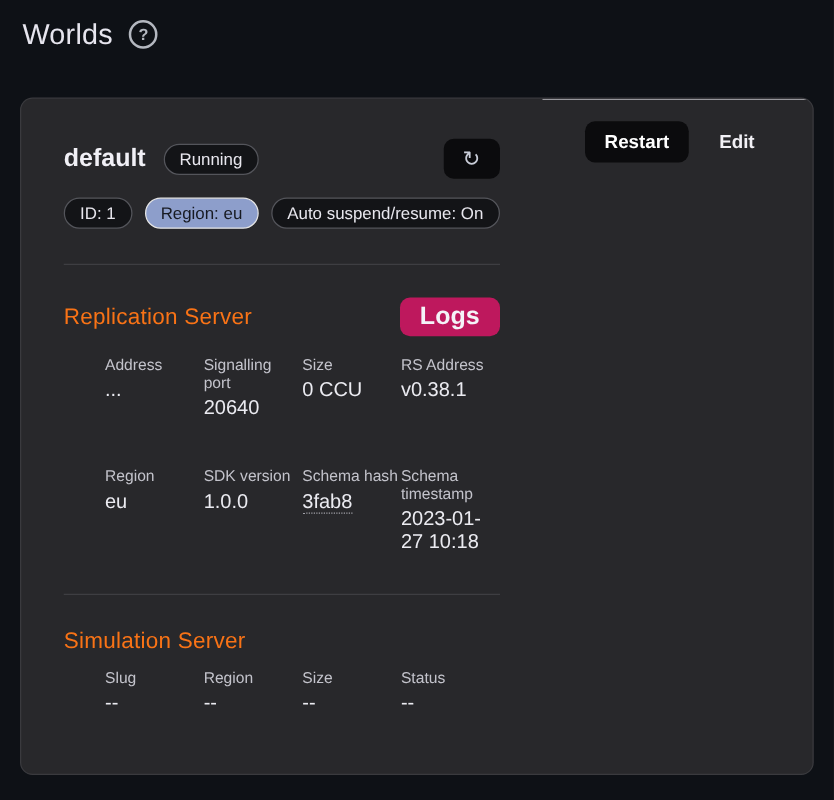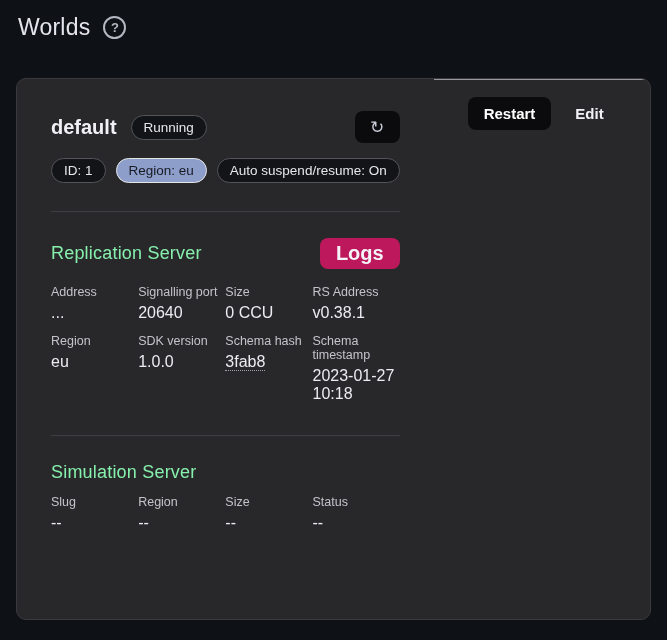--- a/index.html
+++ b/index.html
@@ -112,41 +112,42 @@
 
   .section-header {
     display: flex;
     align-items: center;
     justify-content: space-between;
     margin-top: 26px;
   }
   .section-title {
     font-size: 18px;
     font-weight: 500;
-    color: #86efac;
+    color: #f97316;
     letter-spacing: 0.2px;
     text-align: right;
   }
   .logs-btn {
     background: #be185d;
     border: none;
     border-radius: 8px;
     color: #f4f3f8;
     font-family: "Liberation Sans", sans-serif;
     font-size: 20px;
     font-weight: bold;
     padding: 4px 16px;
     cursor: pointer;
   }
 
   .fields-grid {
     display: grid;
     grid-template-columns: repeat(4, 1fr);
-    row-gap: 12px;
+    row-gap: 38px;
     margin-top: 16px;
+    margin-left: 33px;
   }
   .field-label {
     font-size: 12.5px;
     color: #c3c3cb;
   }
   .field-value {
     margin-top: 5px;
     font-size: 16px;
     color: #ebebf1;
   }

